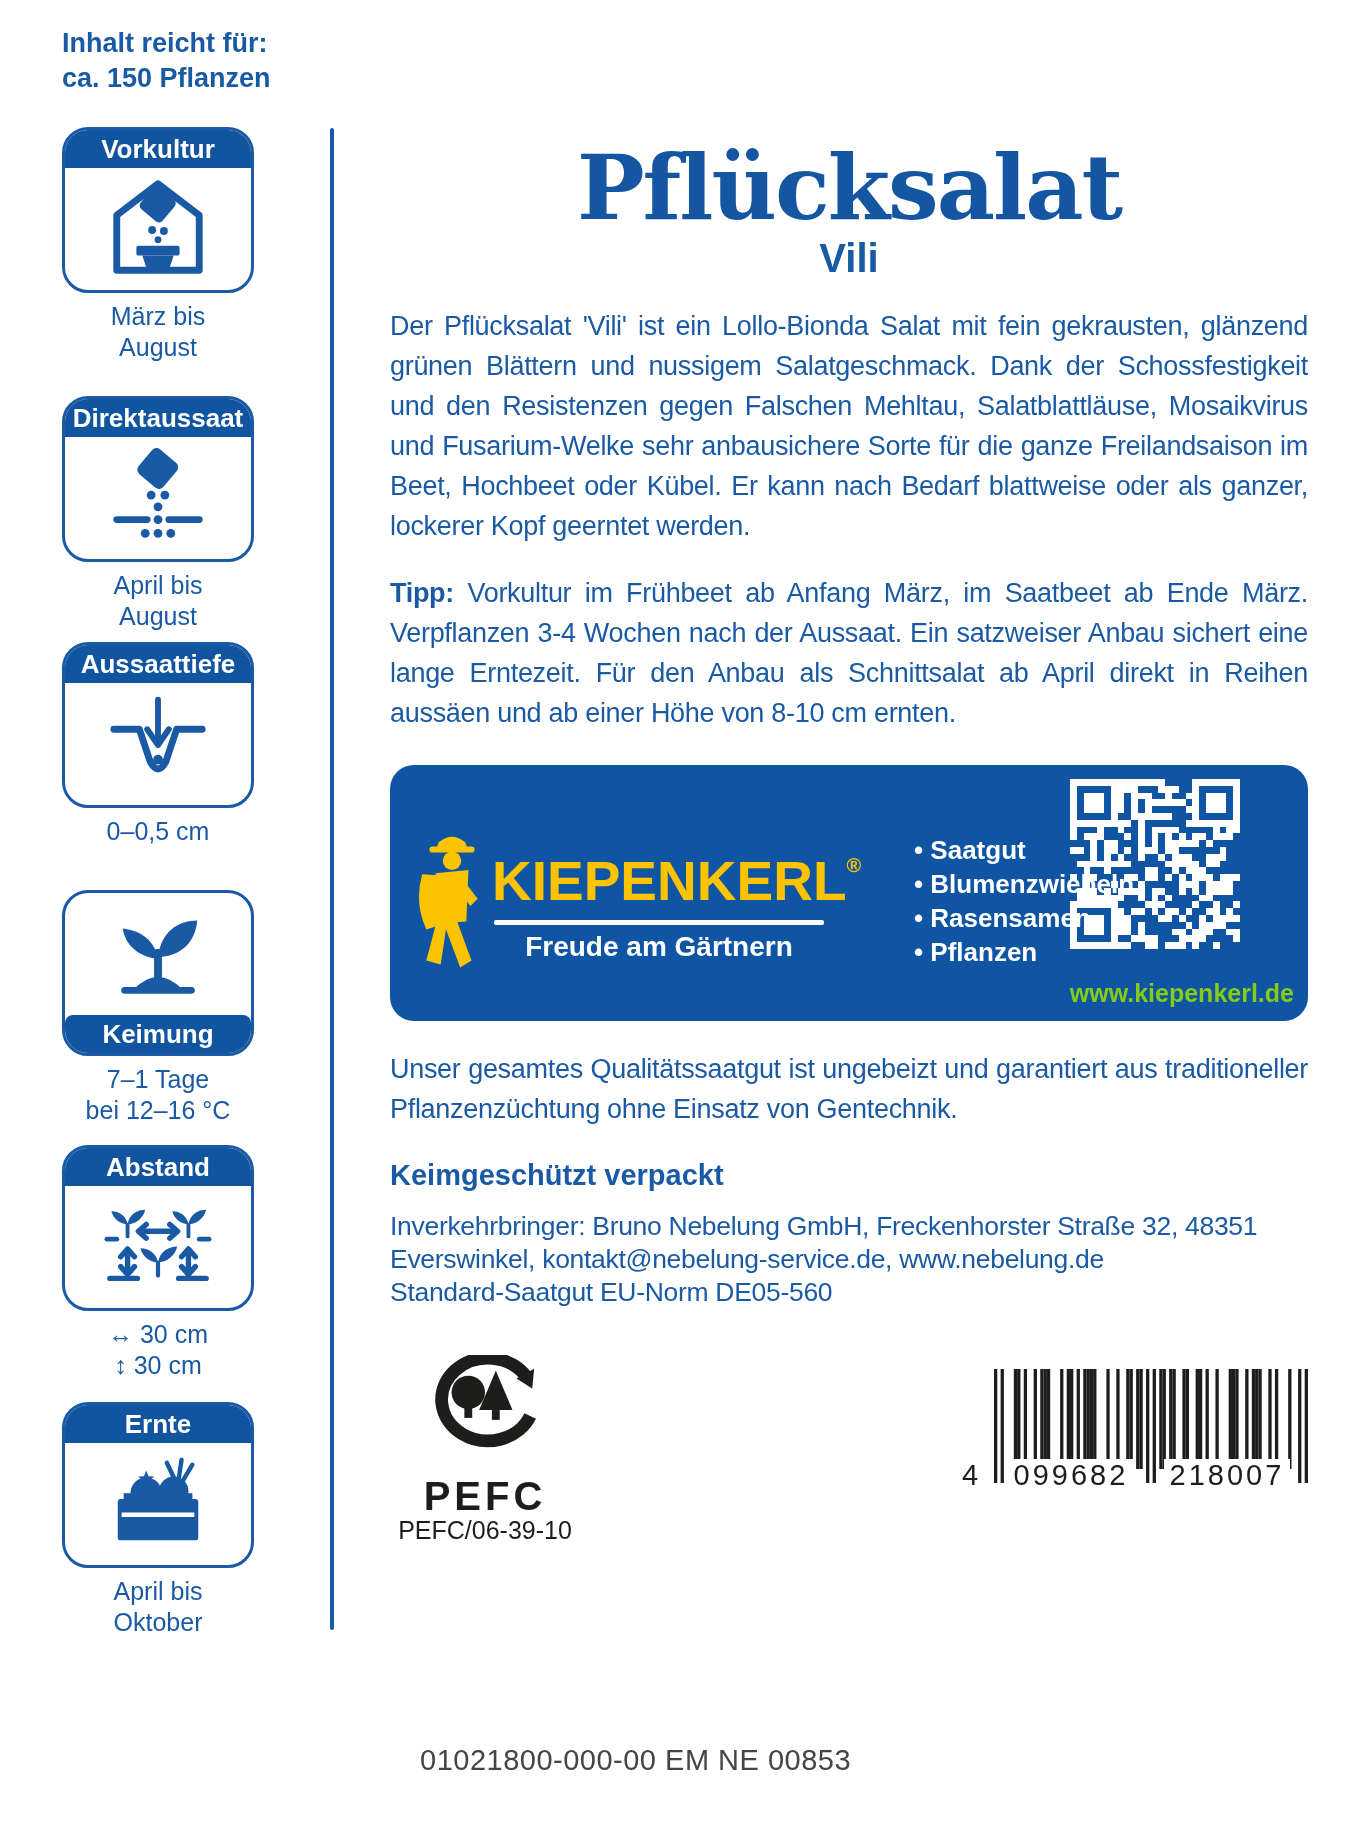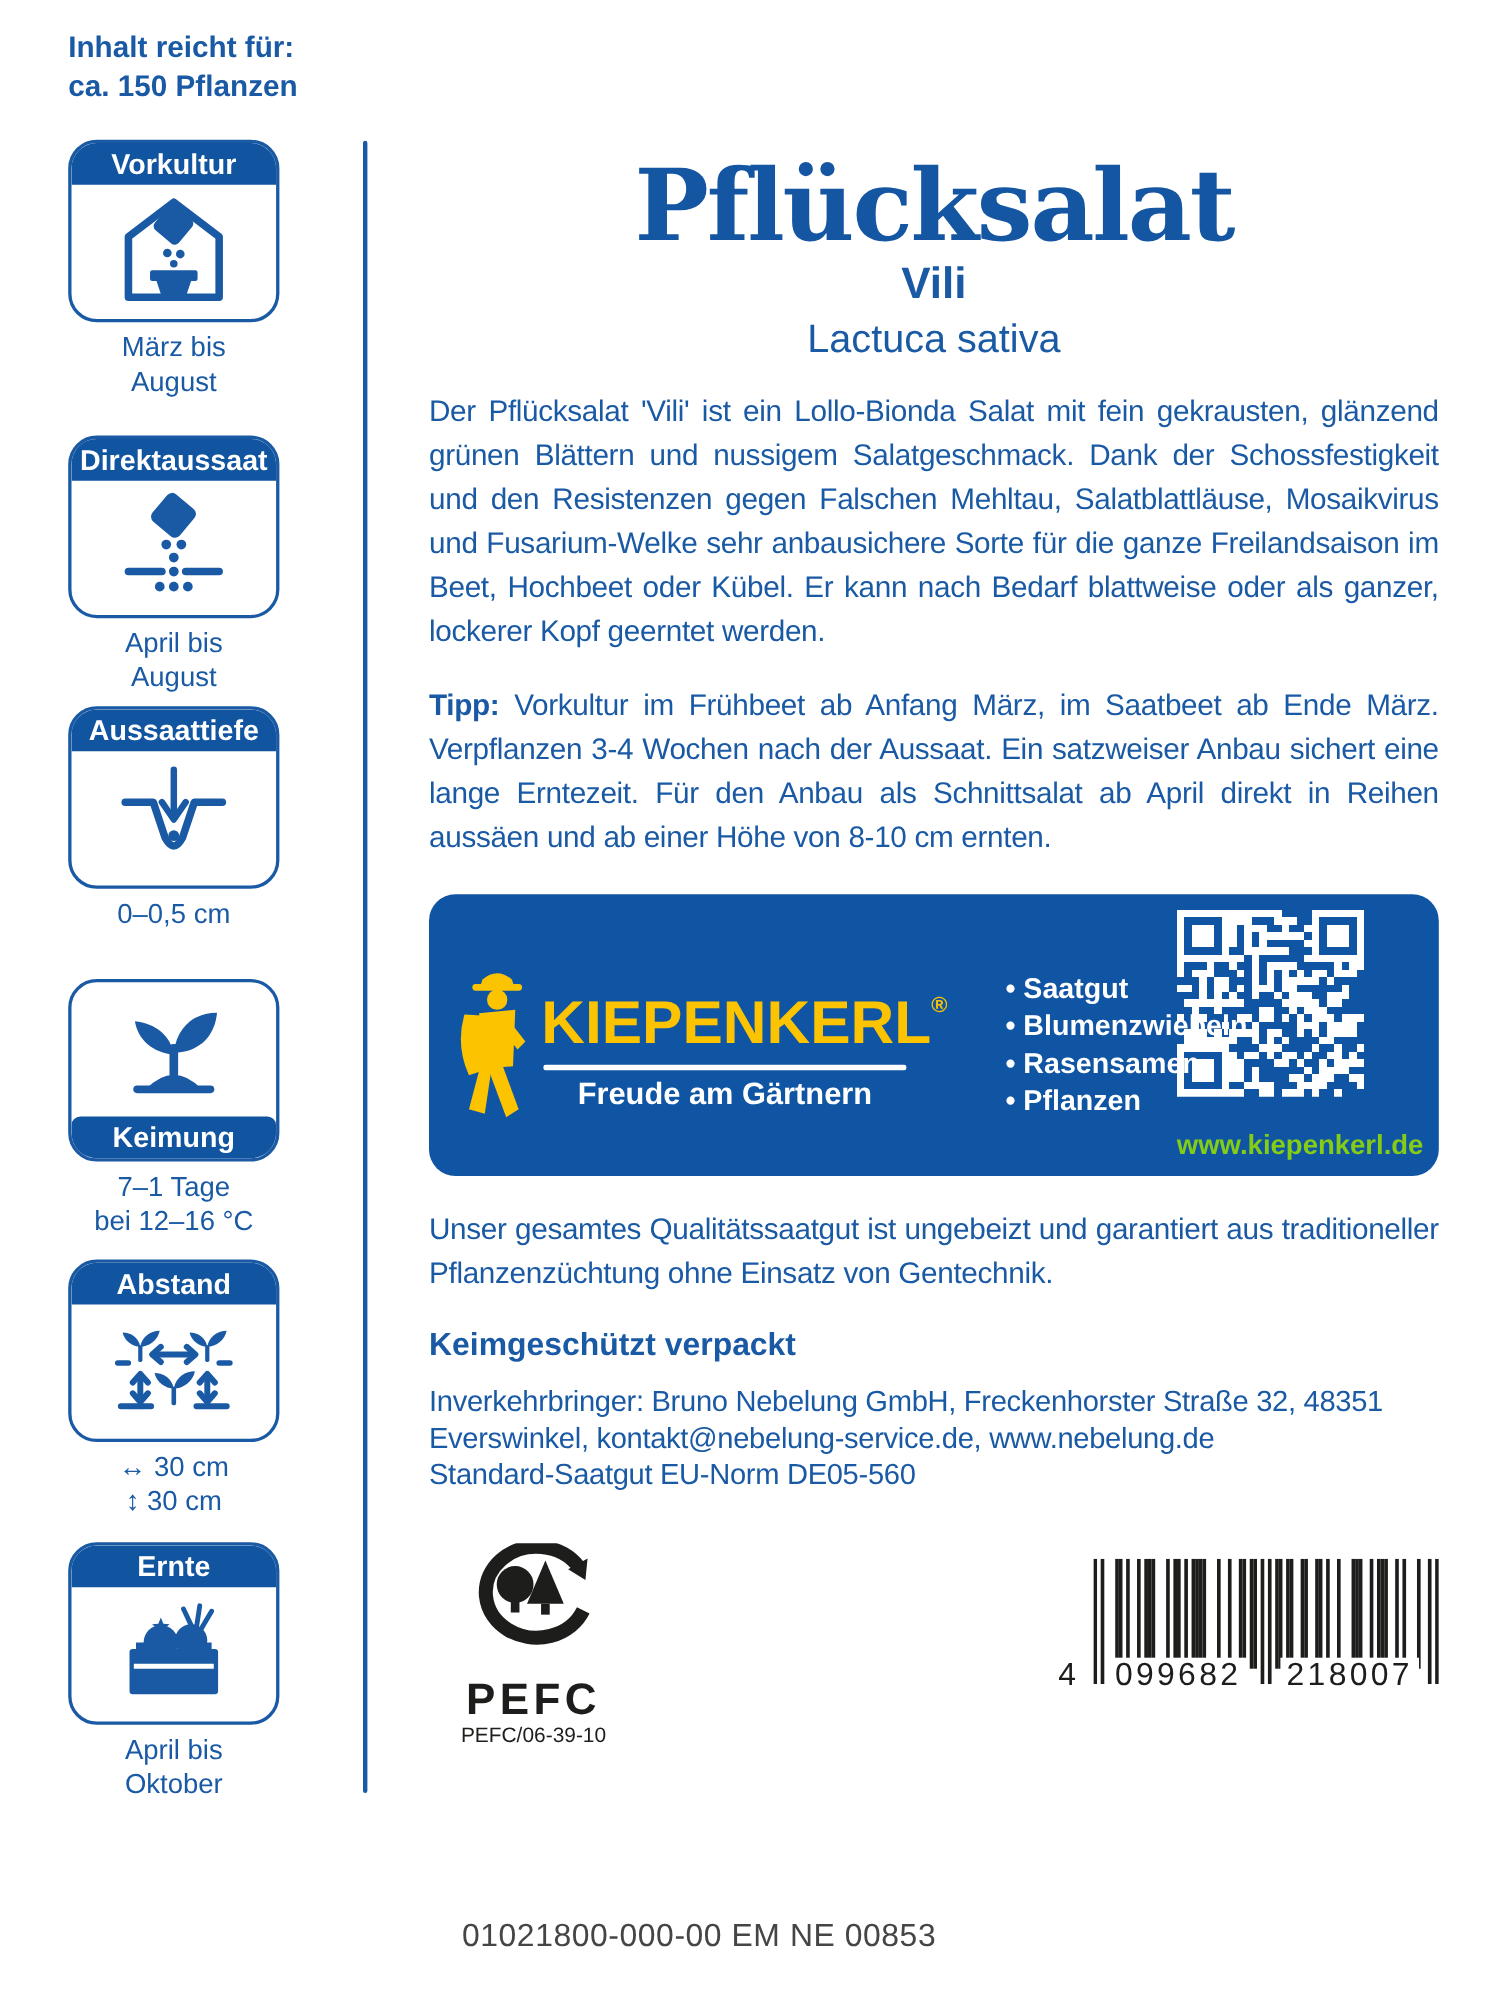--- a/index.html
+++ b/index.html
@@ -49,21 +49,21 @@
 
   
   .quality{margin-top:28px;font-size:27px;line-height:40px;text-align:justify;letter-spacing:-0.3px}
   .keim{margin-top:4px;font-size:29px;font-weight:bold;line-height:38px}
   .dist{margin-top:16px;font-size:26.5px;line-height:33px;letter-spacing:-0.3px}
 
   .bottom-row{margin-top:46px;display:flex;justify-content:space-between;align-items:flex-start}
   .pefc{width:190px;text-align:center;color:#1d1d1b}
   .pefc svg{width:132px;height:116px}
   .pefc-name{font-size:40px;font-weight:bold;letter-spacing:4px;line-height:42px;color:#1d1d1b}
-  .pefc-code{font-size:19px;line-height:26px;color:#1d1d1b;font-weight:400}
+  .pefc-code{font-size:25px;line-height:26px;color:#1d1d1b;font-weight:400}
 
   .barcode-wrap{position:relative;width:352px;height:148px;margin-top:14px}
   .barcode-svg{position:absolute;left:38px;top:0;width:314px;height:114px;fill:#1d1d1b}
   .bc-digit{position:absolute;font-size:29px;color:#1d1d1b;top:90px;background:#fff;line-height:32px}
   .bc-lead{left:6px;background:transparent}
   .bc-g1{left:52px;width:126px;text-align:center;letter-spacing:3px}
   .bc-g2{left:208px;width:126px;text-align:center;letter-spacing:3px}
 
   .footer-code{left:420px;top:1744px;font-size:29px;color:#3f3f3e;letter-spacing:0.5px;color:#454545}
 
@@ -226,21 +226,20 @@
     <div class="caption">
       <div>April bis</div>
       <div>Oktober</div>
     </div>
   </div>
 
   <div class="abs main">
 
     <h1 class="title">Pflücksalat</h1>
     <div class="variety">Vili</div>
-    <div class="botanical">Lactuca sativa</div>
 
     <p class="para">Der Pflücksalat 'Vili' ist ein Lollo-Bionda Salat mit fein gekrausten, glänzend grünen Blättern und nussigem Salatgeschmack. Dank der Schossfestigkeit und den Resistenzen gegen Falschen Mehltau, Salatblattläuse, Mosaikvirus und Fusarium-Welke sehr anbausichere Sorte für die ganze Freilandsaison im Beet, Hochbeet oder Kübel. Er kann nach Bedarf blattweise oder als ganzer, lockerer Kopf geerntet werden.</p>
 
     <p class="para"><b>Tipp:</b><span> Vorkultur im Frühbeet ab Anfang März, im Saatbeet ab Ende März. Verpflanzen 3-4 Wochen nach der Aussaat. Ein satzweiser Anbau sichert eine lange Erntezeit. Für den Anbau als Schnittsalat ab April direkt in Reihen aussäen und ab einer Höhe von 8-10 cm ernten.</span></p>
 
     <div class="brand-box">
       <svg class="mascot" viewBox="0 0 70 150">
         <g fill="#fcc300">
           <path d="M22 13 Q35 2 48 13 L50 19 H20 Z"></path>
           <rect x="13" y="17" width="44" height="6" rx="3"></rect>

